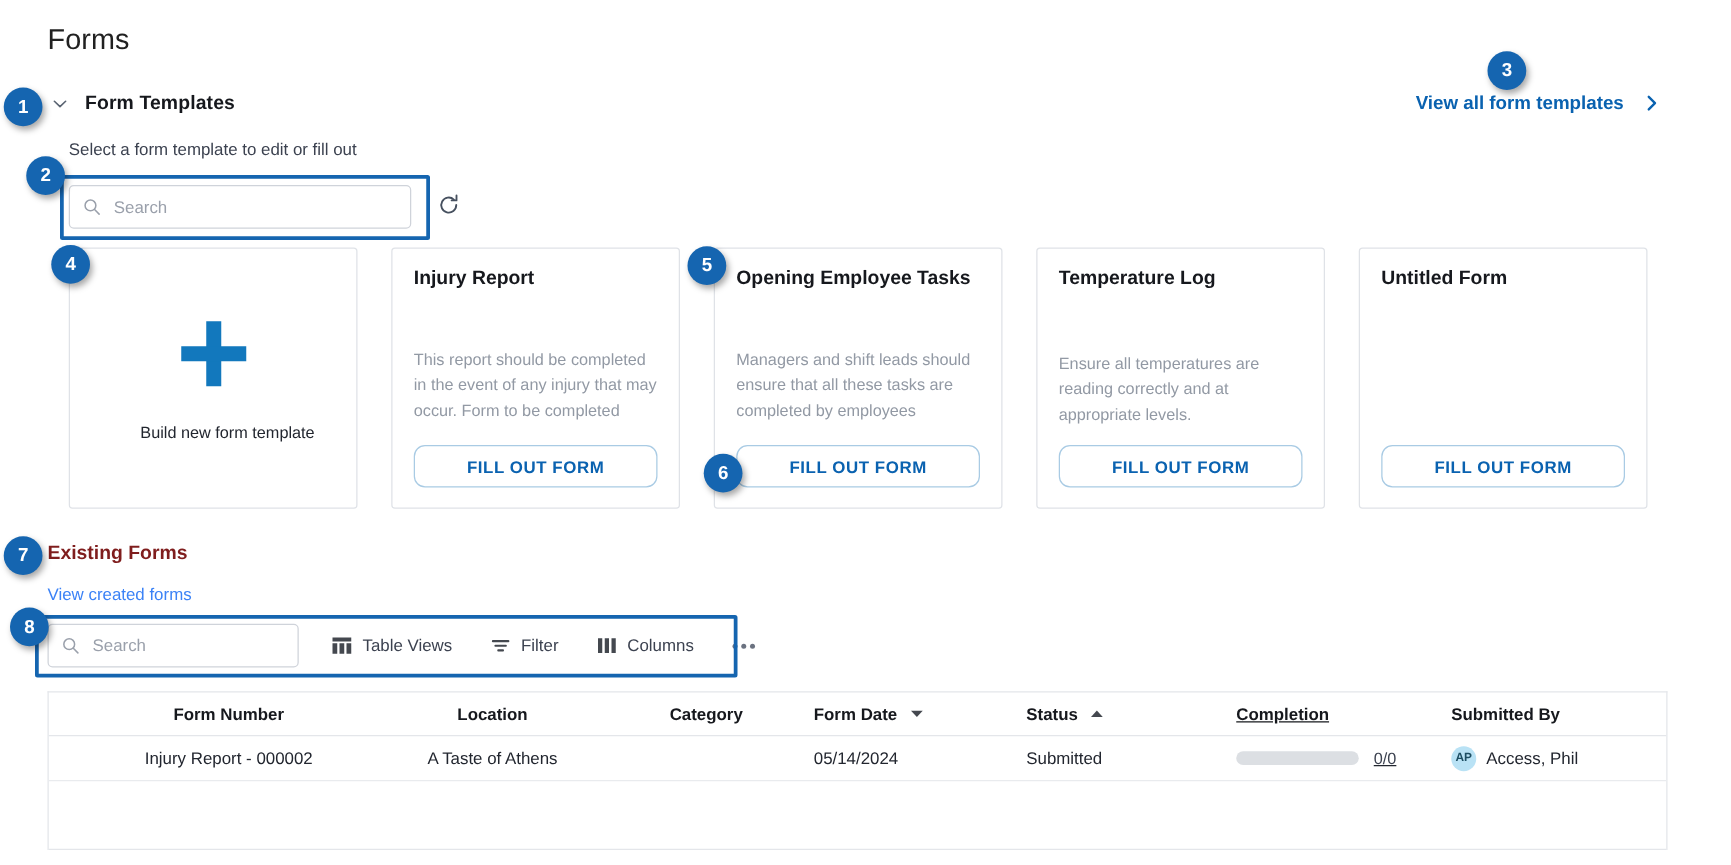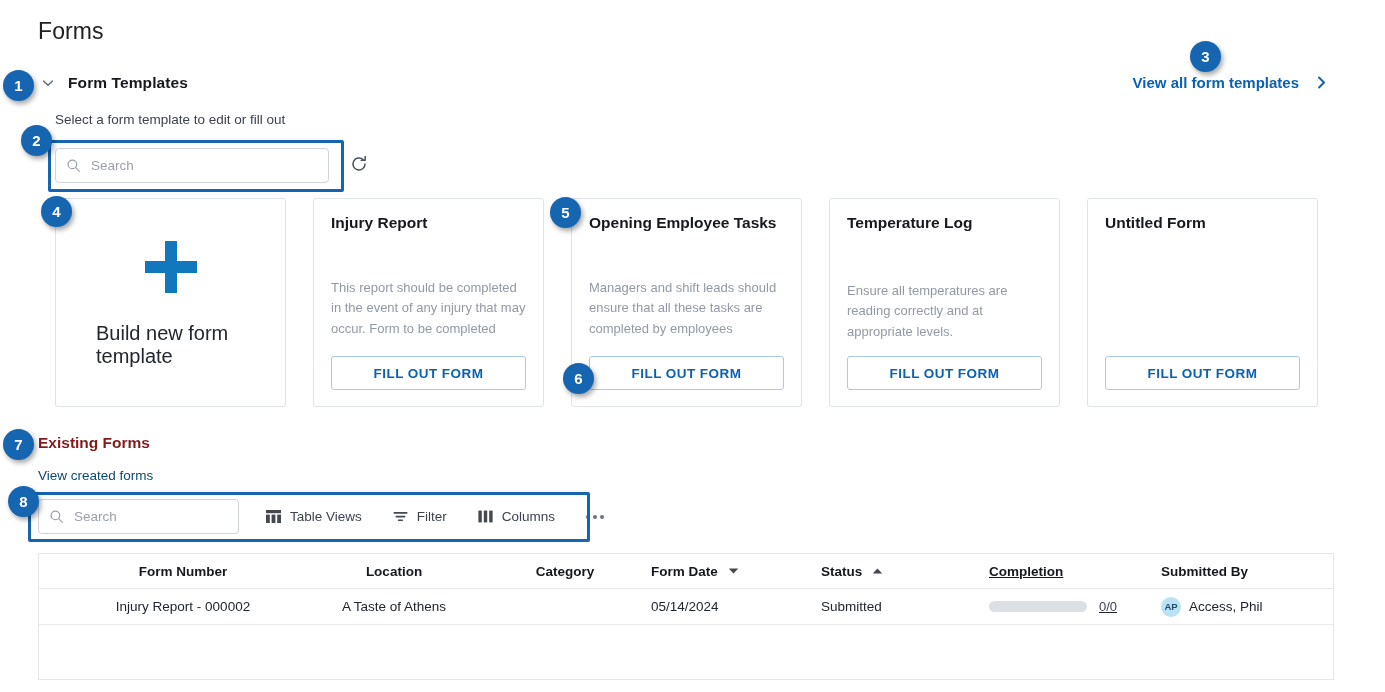--- a/index.html
+++ b/index.html
@@ -81,48 +81,48 @@
     width: 231px; height: 209px;
     border: 1px solid #dfe2e7; border-radius: 3px;
     background: #fff; position: relative;
     padding: 15px 17px 16px 17px;
     display: flex; flex-direction: column;
   }
   .card.new-tpl {
     align-items: center; justify-content: center; gap: 0;
   }
   .plus-icon { color: #1278bd; margin-bottom: 24px; display:flex; }
-  .new-tpl-label { font-size: 20px; color: #22262f; padding-left: 23px; }
+  .new-tpl-label { font-size: 13px; color: #22262f; padding-left: 23px; }
   .card-title {
     font-size: 15.5px; font-weight: 700; color: #16181d;
     line-height: 1.2; margin: 0 0 0 0;
   }
   .card-desc {
     font-size: 13px; color: #9299a4; line-height: 1.56;
     margin-top: auto; margin-bottom: 14px;
     max-height: 64px; overflow: hidden;
   }
   .card-desc.empty { margin-bottom: 14px; }
   .fill-btn {
     height: 34px; width: 100%;
-    border: 1px solid #a9cbe4; border-radius: 3px; background: #fff;
+    border: 1px solid #a9cbe4; border-radius: 9px; background: #fff;
     color: #0a62b0; font-size: 13.5px; font-weight: 600;
     letter-spacing: .45px; cursor: pointer;
     font-family: "Liberation Sans", sans-serif;
     display: flex; align-items: center; justify-content: center;
   }
 
   
   .ef-title {
     position: absolute; left: 38px; top: 434px;
     font-size: 15.5px; font-weight: 700; color: #7f1d1d;
   }
   .ef-sub {
     position: absolute; left: 38px; top: 468px;
-    font-size: 13.5px; color: #0c4a6e;
+    font-size: 13.5px; color: #3b82f6;
   }
   .ef-toolbar {
     position: absolute; left: 38px; top: 499px;
     display: flex; align-items: center; gap: 0;
   }
   .ef-search {
     width: 201px; height: 35px;
     display: flex; align-items: center; gap: 8px;
     border: 1px solid #cfd3da; border-radius: 4px;
     background: #fff; padding: 0 10px;

